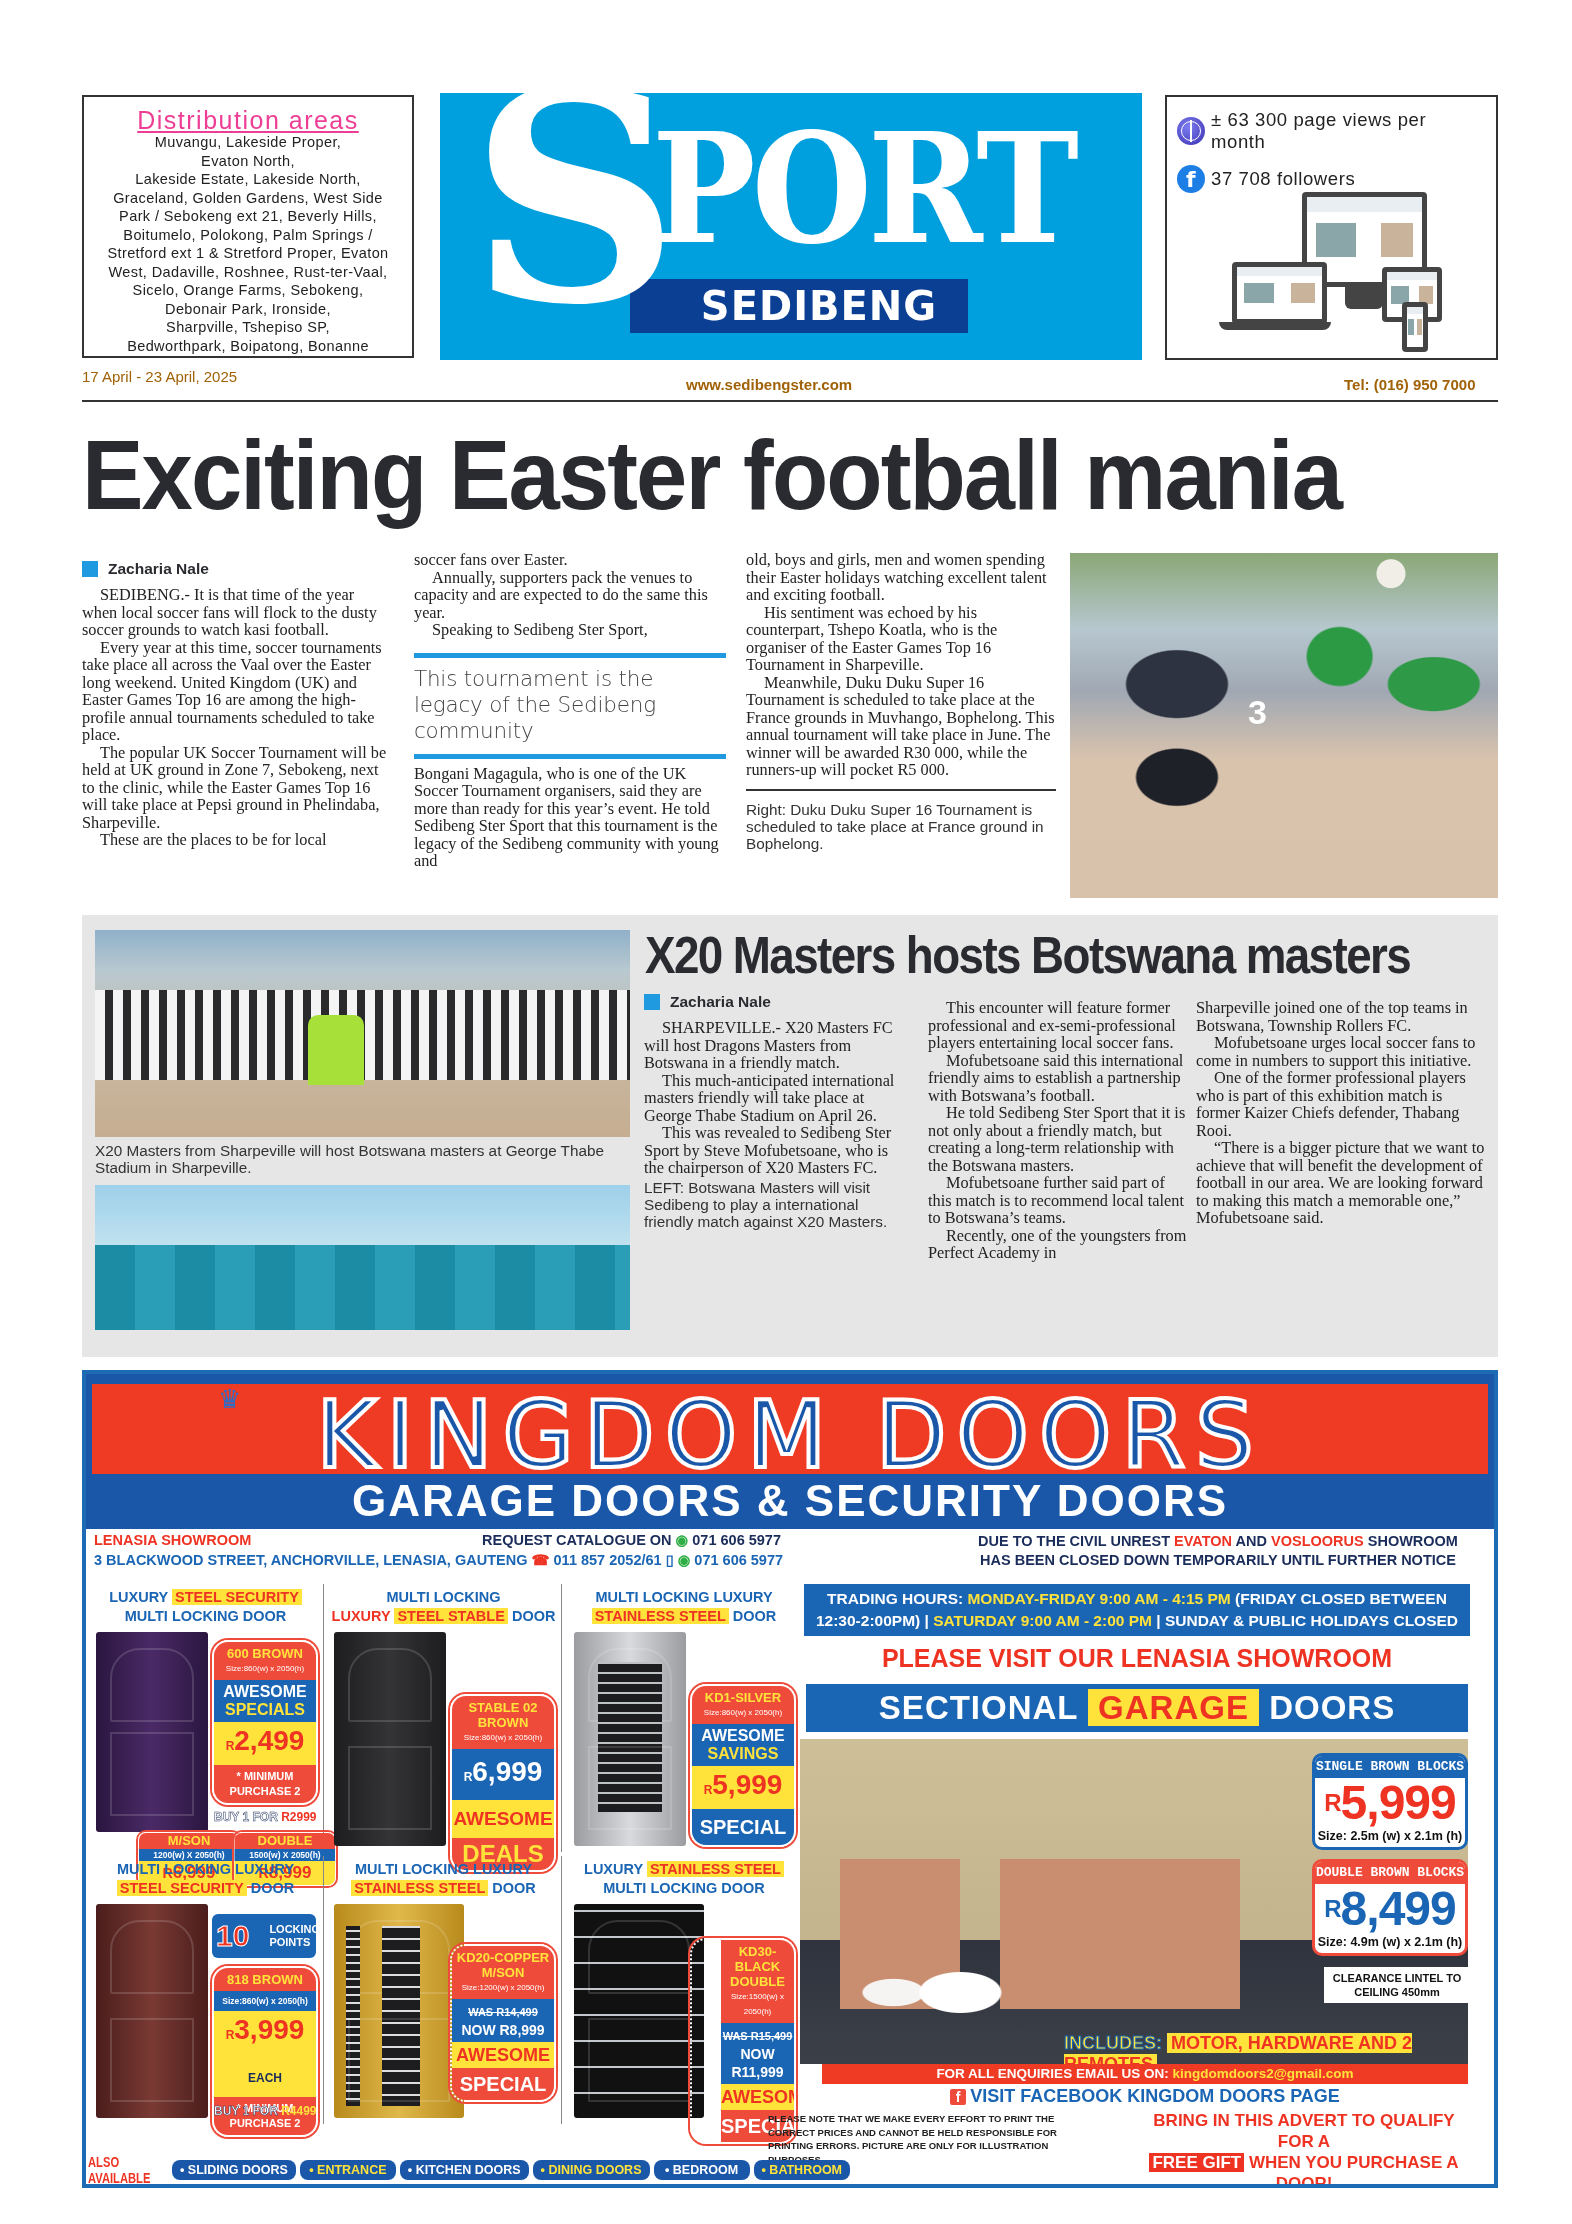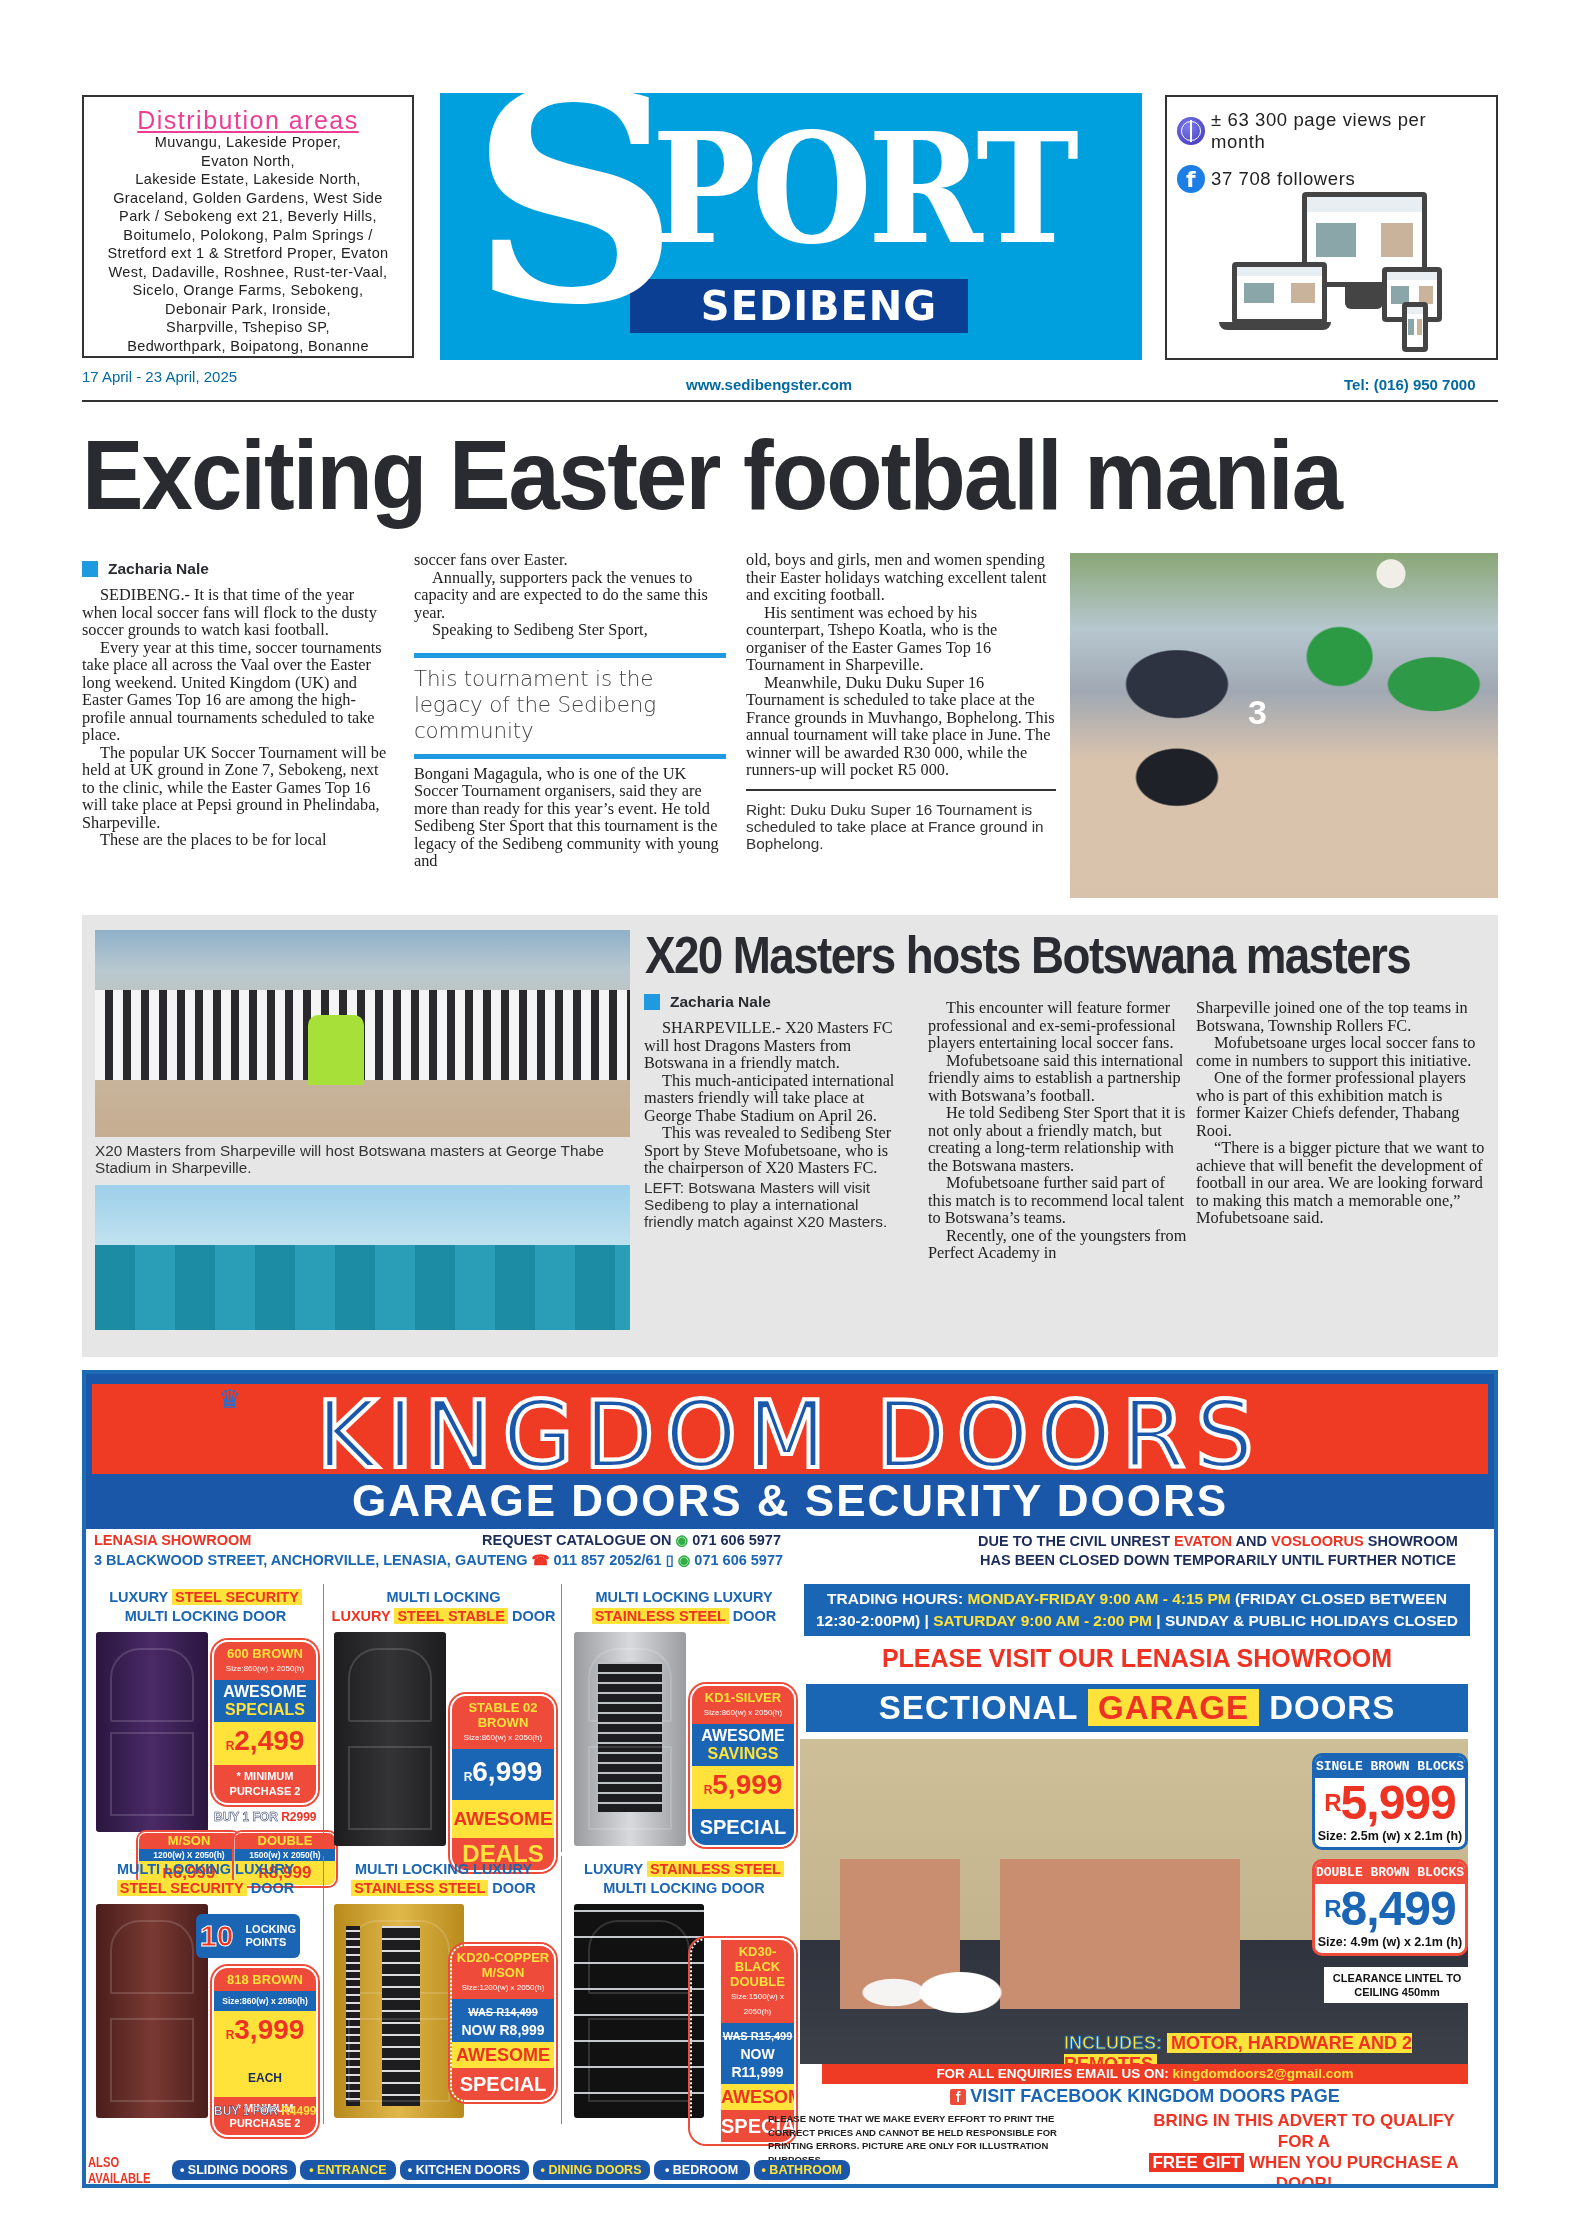--- a/index.html
+++ b/index.html
@@ -19,21 +19,21 @@
   .globe { width: 28px; height: 28px; border-radius: 50%; background: radial-gradient(circle at 40% 35%, #7d7ef0, #3a2fb0); position: relative; flex: none; }
   .globe::before { content: ""; position: absolute; inset: 4px; border: 1.5px solid #fff; border-radius: 50%; }
   .globe::after { content: ""; position: absolute; left: 13px; top: 3px; width: 2px; height: 22px; background: #fff; }
   .fb { width: 28px; height: 28px; border-radius: 50%; background: #1d7ee6; color: #fff; font-weight: bold; text-align: center; line-height: 30px; font-size: 22px; flex: none; font-family: "DejaVu Sans", sans-serif; }
   .devices { position: absolute; left: 50px; top: 95px; width: 260px; height: 160px; }
   .dev { position: absolute; background: #444; border-radius: 4px; }
   .dev .scr { position: absolute; inset: 5px; background: linear-gradient(#e9eef3 0 18%, #fff 18%); }
   .dev .scr::before { content: ""; position: absolute; left: 8%; top: 30%; width: 35%; height: 40%; background: #8ba6a8; }
   .dev .scr::after { content: ""; position: absolute; right: 8%; top: 30%; width: 28%; height: 40%; background: #c9b39a; }
 
-  .dateline { top: 368px; font-size: 15px; color: #0369a1; }
+  .dateline { top: 368px; font-size: 15px; color: #a16207; }
   .rule-top { left: 82px; top: 400px; width: 1416px; height: 2px; background: #333; }
 
   
   .headline { left: 82px; top: 420px; width: 1416px; font-family: "Liberation Sans", sans-serif; font-weight: bold; font-size: 98px; line-height: 110px; letter-spacing: -2px; color: #2a2b30; transform: scaleX(0.94); transform-origin: left; white-space: nowrap; }
   .byline { display: flex; align-items: center; gap: 10px; font-weight: bold; font-size: 15.5px; }
   .byline .sq { width: 16px; height: 16px; background: #1f9ae0; }
   .body-serif { font-family: "Liberation Serif", serif; font-size: 16.3px; line-height: 17.5px; color: #222; }
   .body-serif p { text-indent: 18px; }
   .body-serif p.noind { text-indent: 0; }
   .col { position: absolute; }
@@ -90,21 +90,21 @@
   .tag .b .w { color: #fff; }
   .tag .y { background: #ffe23a; color: #ee3323; font-size: 28px; line-height: 38px; }
   .tag .y small { font-size: 12px; }
   .tag .rr { background: #ef4b3b; color: #fff; font-size: 20px; line-height: 32px; text-align: center; }
   .buy1 { position: absolute; font-weight: bold; font-size: 12px; color: #fff; -webkit-text-stroke: 0.5px #1a2c5a; }
   .buy1 .p { color: #ee3323; -webkit-text-stroke: 0; }
   .mini { position: absolute; width: 102px; border-radius: 8px; overflow: hidden; text-align: center; font-weight: bold; border: 1px dotted #fff; box-shadow: 0 0 0 2px #ef4b3b; }
   .mini .r { background: #ef4b3b; color: #ffe23a; font-size: 13px; line-height: 16px; }
   .mini .b { background: #1a65b4; color: #fff; font-size: 8.5px; line-height: 12px; }
   .mini .y { background: #ffe23a; color: #ee3323; font-size: 17px; line-height: 24px; }
-  .ten { position: absolute; left: 108px; top: 58px; width: 104px; height: 44px; background: #1a65b4; border-radius: 6px; color: #fff; font-weight: bold; display: flex; align-items: center; gap: 12px; padding-left: 4px; }
+  .ten { position: absolute; left: 124px; top: 58px; width: 104px; height: 44px; background: #1a65b4; border-radius: 6px; color: #fff; font-weight: bold; display: flex; align-items: center; gap: 20px; padding-left: 4px; }
   .ten .n { color: #ee3323; font-size: 30px; -webkit-text-stroke: 1px #fff; }
   .ten .t { font-size: 11px; line-height: 13px; }
   .ad-photo { position: absolute; left: 714px; top: 365px; width: 668px; height: 325px; background:
       radial-gradient(ellipse at 24% 78%, #fff 0 40px, transparent 42px),
       radial-gradient(ellipse at 14% 78%, #f6f4f2 0 30px, transparent 32px),
       linear-gradient(#c98e70, #c98e70) 40px 120px / 120px 150px no-repeat,
       linear-gradient(#c98e70, #c98e70) 200px 120px / 240px 150px no-repeat,
       linear-gradient(180deg, #cdbf98 0%, #c4b48e 62%, #2e333d 62%, #3b4049 100%); }
   .price-card { position: absolute; width: 156px; border-radius: 10px; overflow: hidden; background: #fff; text-align: center; font-weight: bold; }
   .price-card .hd { color: #fff; font-size: 13px; line-height: 22px; font-family: Liberation Mono, monospace; }

